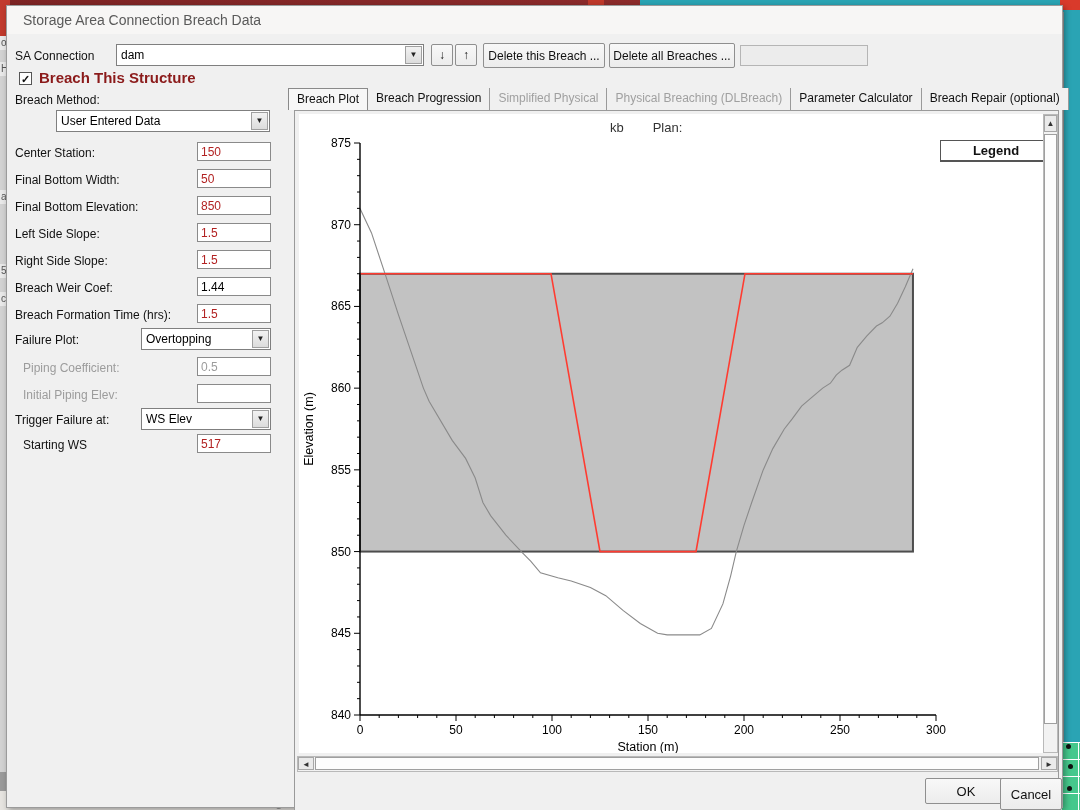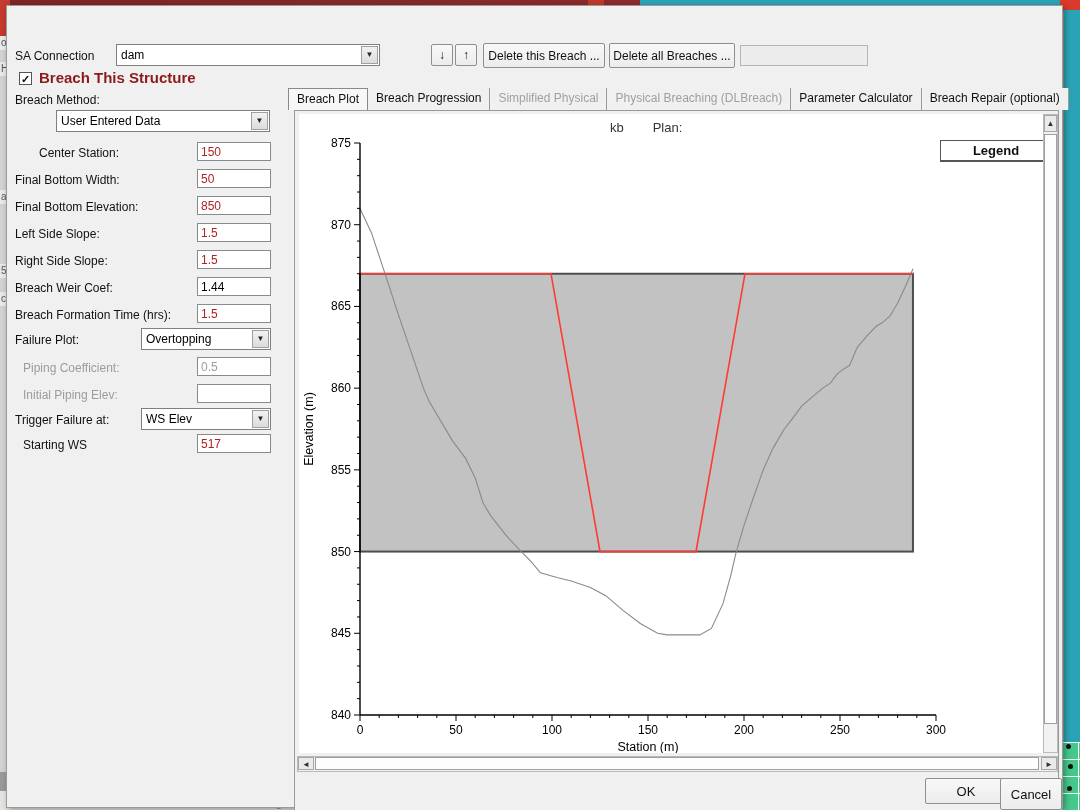--- a/index.html
+++ b/index.html
@@ -109,43 +109,46 @@
       <span class="dotg" style="left:22px;top:2px;"></span>
     <span class="dotg" style="left:6px;top:26px;"></span>
       <span class="dotg" style="left:24px;top:22px;"></span>
     <span class="dotg" style="left:4px;top:46px;"></span>
       <span class="dotg" style="left:23px;top:44px;"></span>
     <span class="dotg" style="left:13px;top:60px;"></span>
   </div>
   <div class="abs bg-brown"></div>
 
   <div id="dialog" class="abs">
+    <div id="titlebar">
+      <span id="title-text">Storage Area Connection Breach Data</span>
+    </div>
 
     <span class="abs label" style="left:8px; top:43px;">SA Connection</span>
-    <div class="abs combo" style="left:109px; top:38px; width:264px; height:22px;">
+    <div class="abs combo" style="left:109px; top:38px; width:308px; height:22px;">
       <span class="cval">dam</span>
       <span class="carrow">▼</span>
     </div>
     <button class="abs btn" style="left:424px; top:38px; width:22px; height:22px; font-weight:bold;"><span>↓</span></button>
     <button class="abs btn" style="left:448px; top:38px; width:22px; height:22px; font-weight:bold;"><span>↑</span></button>
     <button class="abs btn" style="left:476px; top:37px; width:122px; height:25px;">Delete this Breach ...</button>
     <button class="abs btn" style="left:602px; top:37px; width:126px; height:25px;">Delete all Breaches ...</button>
     <div class="abs" style="left:733px; top:39px; width:128px; height:21px; background:#ececec; border:1px solid #b5b5b5;"></div>
 
     <div class="abs checkbox" style="left:12px; top:66px;"><span>✓</span></div>
     <span class="abs" id="breach-structure-label" style="left:32px; top:63px;">Breach This Structure</span>
 
     <span class="abs label" style="left:8px; top:87px;">Breach Method:</span>
     <div class="abs combo" style="left:49px; top:104px; width:214px; height:22px;">
       <span class="cval">User Entered Data</span>
       <span class="carrow">▼</span>
     </div>
 
     <div id="form-fields">
-        <span class="abs label" style="left: 8px; top: 140px; margin-left: 24px;">Center Station:</span>
+        <span class="abs label" style="left: 8px; top: 140px;">Center Station:</span>
         <div class="abs field red-val" style="left: 190px; top: 136px; width: 74px; height: 19px;">150</div>
         <span class="abs label" style="left: 8px; top: 167px;">Final Bottom Width:</span>
         <div class="abs field red-val" style="left: 190px; top: 163px; width: 74px; height: 19px;">50</div>
         <span class="abs label" style="left: 8px; top: 194px;">Final Bottom Elevation:</span>
         <div class="abs field red-val" style="left: 190px; top: 190px; width: 74px; height: 19px;">850</div>
         <span class="abs label" style="left: 8px; top: 221px;">Left Side Slope:</span>
         <div class="abs field red-val" style="left: 190px; top: 217px; width: 74px; height: 19px;">1.5</div>
         <span class="abs label" style="left: 8px; top: 248px;">Right Side Slope:</span>
         <div class="abs field red-val" style="left: 190px; top: 244px; width: 74px; height: 19px;">1.5</div>
         <span class="abs label" style="left: 8px; top: 275px;">Breach Weir Coef:</span>

